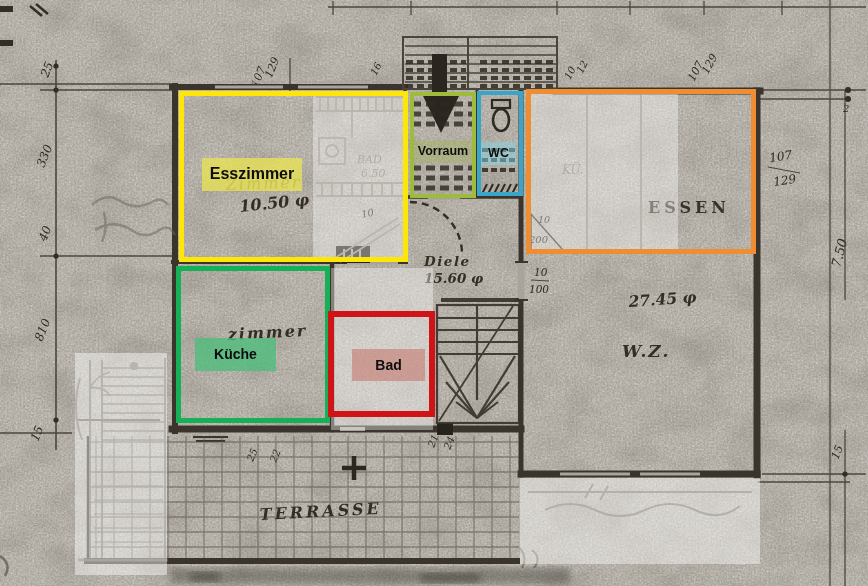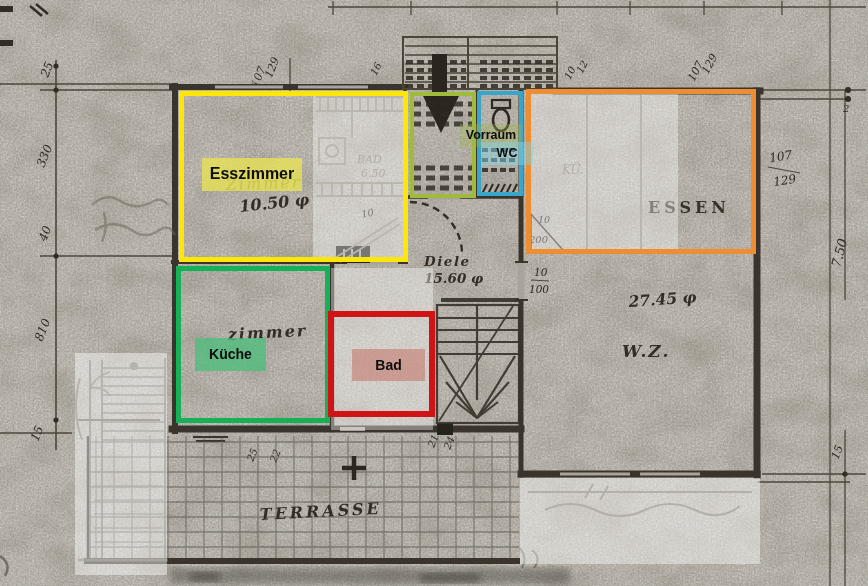--- a/index.html
+++ b/index.html
@@ -18,24 +18,24 @@
   .box-esszimmer{left:179px;top:91px;width:229px;height:171px;border-width:5px;border-color:#ffe609;}
   .box-vorraum{left:410px;top:92px;width:66px;height:106px;border-width:4px;border-color:#9ebb3b;}
   .box-wc{left:477px;top:91px;width:46px;height:105px;border-width:4px;border-color:#39a5c9;}
   .box-nordost{left:526px;top:89px;width:230px;height:165px;border-width:5px;border-color:#ef8d33;}
   .box-kueche{left:176px;top:266px;width:154px;height:157px;border-width:5px;border-color:#16b157;}
   .box-bad{left:328px;top:311px;width:107px;height:106px;border-width:6px;border-color:#d01317;}
   
   .roomlabel{position:absolute;display:flex;align-items:center;justify-content:center;
              font-weight:bold;color:#0d0d0d;text-align:center;line-height:1.05;}
   .lbl-esszimmer{left:202px;top:158px;width:100px;height:33px;font-size:16px;background:rgba(233,227,85,0.78);}
-  .lbl-vorraum{left:412px;top:124px;width:62px;height:23px;font-size:12.5px;background:rgba(160,180,75,0.35);margin-left:48px;}
-  .lbl-wc{left:481px;top:142px;width:52px;height:23px;font-size:12.5px;background:rgba(130,210,225,0.5);}
+  .lbl-vorraum{left:412px;top:140px;width:62px;height:23px;font-size:12.5px;background:rgba(160,180,75,0.35);}
+  .lbl-wc{left:481px;top:142px;width:35px;height:23px;font-size:12.5px;background:rgba(130,210,225,0.5);}
   .lbl-nordost{left:553px;top:187px;width:163px;height:27px;font-size:13px;background:rgba(242,166,90,0.62);}
-  .lbl-kueche{left:195px;top:338px;width:71px;height:33px;font-size:14px;background:rgba(77,190,123,0.78);}
+  .lbl-kueche{left:195px;top:338px;width:81px;height:33px;font-size:14px;background:rgba(77,190,123,0.78);}
   .lbl-bad{left:352px;top:349px;width:73px;height:32px;font-size:14px;background:rgba(198,124,113,0.62);}
 </style>
 </head>
 <body>
 
 <div class="stage">
 
   <svg width="868" height="586" viewBox="0 0 868 586">
     <defs>
       <filter id="grain" x="0" y="0" width="868" height="586" filterUnits="userSpaceOnUse">

